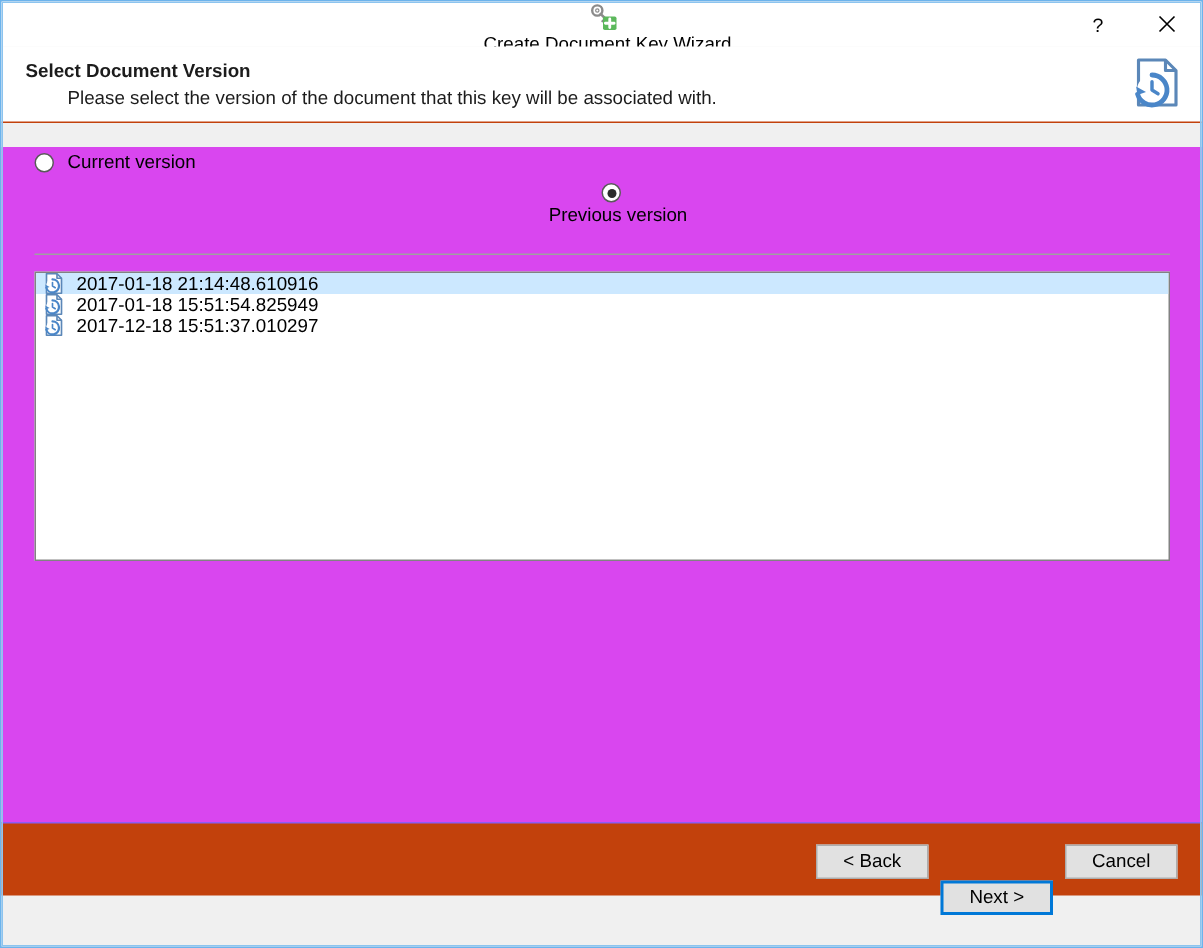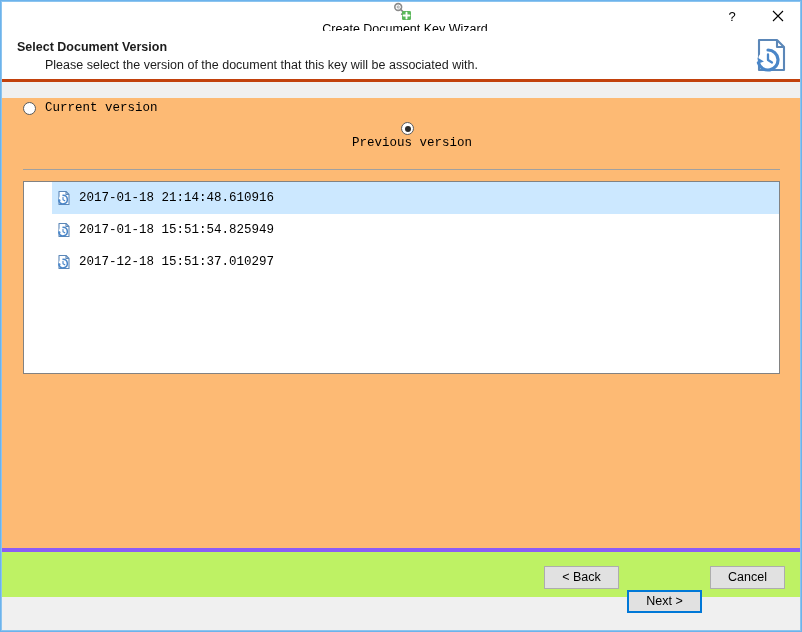--- a/index.html
+++ b/index.html
@@ -75,21 +75,21 @@
     user-select: none;
   }
   .title-btn svg { display: block; }
 
   
   .header {
     position: relative;
     background: #ffffff;
     height: 51px;
     box-sizing: border-box;
-    border-bottom: 3px solid #c2410c;
+    border-bottom: 1px solid #c2410c;
     padding: 8px 0 0 0;
   }
   .header-title {
     font-size: 12.5px;
     font-weight: bold;
     color: #1c1c1c;
     margin-left: 16px;
     line-height: 16px;
   }
   .header-sub {
@@ -103,24 +103,23 @@
     position: absolute;
     right: 10px;
     top: 4px;
     width: 40px;
     height: 40px;
   }
 
   
   .body {
     position: relative;
-    background: #fdba74;
+    background: #d946ef;
     height: 450px;
     box-sizing: border-box;
-    font-family: Liberation Mono, monospace;
   }
 
   .radio-row {
     display: flex;
     align-items: center;
     height: 20px;
     margin-left: 22px;
     cursor: default;
     user-select: none;
   }
@@ -172,25 +171,24 @@
     width: 757px;
     height: 193px;
     box-sizing: border-box;
     border: 1px solid #828282;
     background: #ffffff;
     overflow: hidden;
   }
   .list-item {
     display: flex;
     align-items: center;
-    height: 32px;
+    height: 14px;
     padding-left: 4px;
     cursor: default;
     user-select: none;
-    margin-left: 28px;
   }
   .list-item.selected {
     background: #cce8ff;
   }
   .list-icon {
     width: 16px;
     height: 16px;
     flex: 0 0 16px;
     margin-right: 7px;
     position: relative;
@@ -199,22 +197,22 @@
     font-size: 12.5px;
     color: #000000;
     line-height: 16px;
     white-space: nowrap;
   }
 
   
   .footer {
     position: relative;
     height: 49px;
-    background: #bef264;
-    border-top: 4px solid #8b5cf6;
+    background: #c2410c;
+    border-top: 1px solid #8b5cf6;
     box-sizing: border-box;
   }
   .footer-buttons {
     position: absolute;
     right: 16px;
     top: 14px;
     display: flex;
     gap: 8px;
   }
   .btn {

